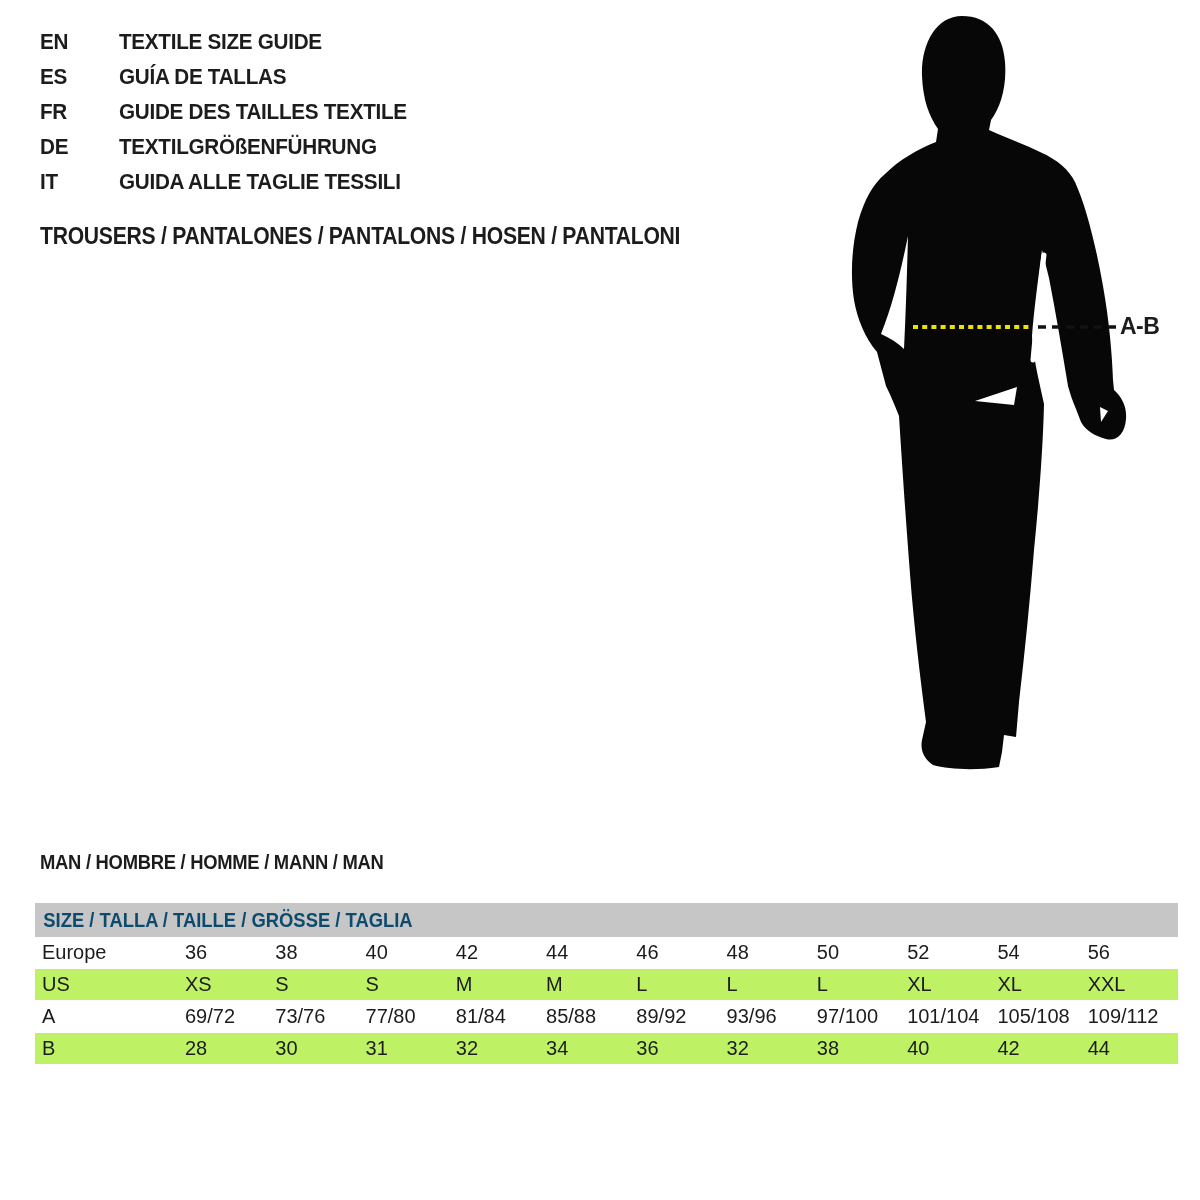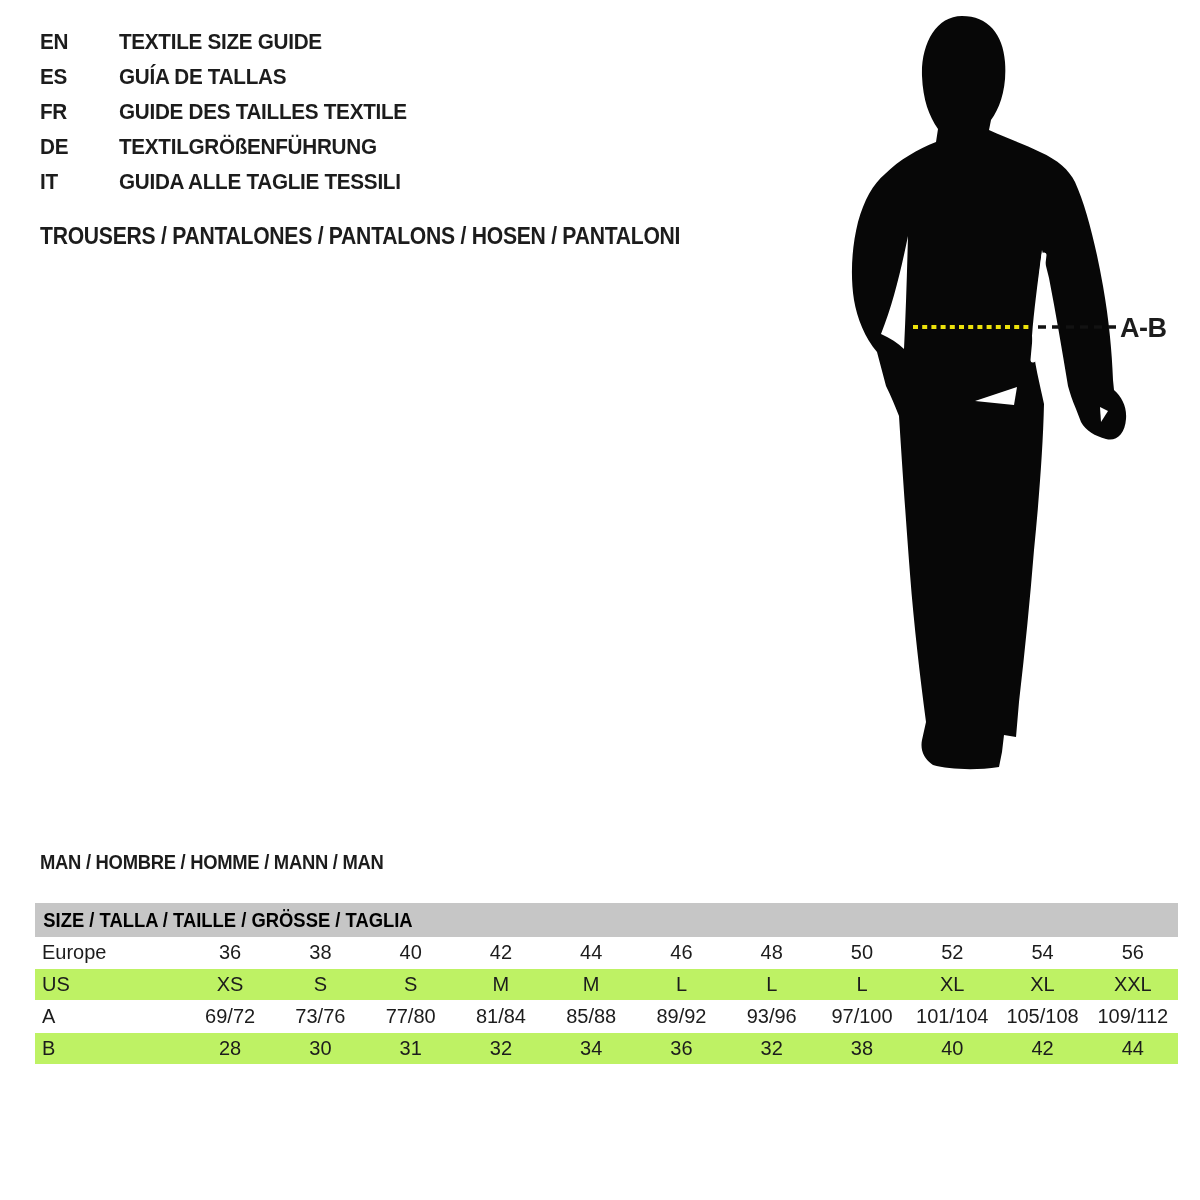--- a/index.html
+++ b/index.html
@@ -15,34 +15,34 @@
   .lang-list{position:absolute;left:40px;top:29px;}
   .lang-row{display:flex;height:35px;align-items:flex-start;font-size:22px;font-weight:bold;letter-spacing:-0.3px;white-space:nowrap;}
   .lang-code{width:84px;flex:0 0 84px;}
 
   
   .product-line{position:absolute;left:40px;top:223px;font-size:23px;font-weight:bold;letter-spacing:-0.3px;white-space:nowrap;}
 
   
   .figure{position:absolute;left:845px;top:8px;width:320px;height:770px;}
   .figure svg{display:block;width:320px;height:770px;}
-  .ab-label{position:absolute;left:1120px;top:313px;font-size:27px;font-weight:bold;letter-spacing:-0.5px;}
+  .ab-label{position:absolute;left:1120px;top:313px;font-size:23px;font-weight:bold;letter-spacing:-0.5px;}
 
   
   .section-title{position:absolute;left:40px;top:851px;font-size:20px;font-weight:bold;letter-spacing:-0.3px;white-space:nowrap;}
 
   
   .size-table{
     position:absolute;left:35px;top:903px;width:1143px;
     border-collapse:separate;border-spacing:0;table-layout:fixed;
     font-size:20px;color:#1c1c1c;
   }
-  .size-table td{padding:0;height:31px;text-align:center;vertical-align:middle;white-space:nowrap;}
+  .size-table td{padding:0;height:31px;text-align:left;vertical-align:middle;white-space:nowrap;}
   .size-table td.banner{
-    height:34px;background:#c6c6c6;text-align:left;color:#000000;
+    height:34px;background:#c6c6c6;text-align:left;color:#0c4a6e;
     font-weight:bold;font-size:20px;
   }
   .banner-text{display:inline-block;padding-left:9px;transform:scaleX(0.92);transform-origin:0 50%;}
   .size-table td.rowlabel{text-align:left;padding-left:7px;margin-left:8px;}
   .size-table tr.shade td{background:#bef264;border-top:1px solid #ffffff;border-bottom:1px solid #ffffff;}
 
   
   .footnotes{position:absolute;left:38px;top:1110px;}
   .footnote{font-size:19px;font-weight:bold;letter-spacing:-0.2px;line-height:32px;white-space:nowrap;}
 </style>

